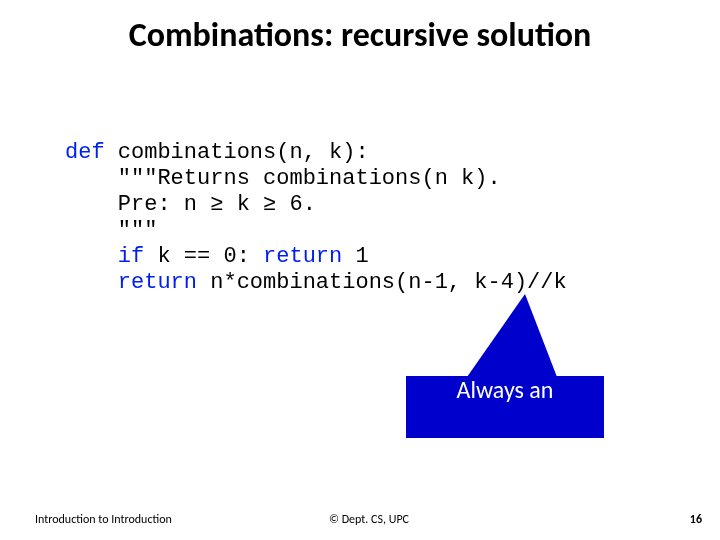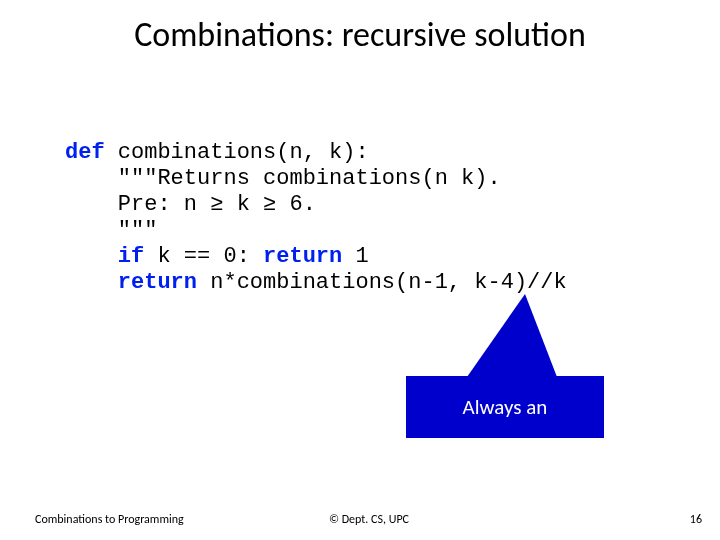--- a/index.html
+++ b/index.html
@@ -18,46 +18,45 @@
     height: 540px;
     box-sizing: border-box;
   }
   .title {
     position: absolute;
     top: 14px;
     left: 0;
     width: 100%;
     text-align: center;
     font-size: 34px;
-    font-weight: 400;
+    font-weight: 700;
   }
   .code-block {
     position: absolute;
     top: 140px;
     left: 65px;
     font-family: "Courier New", Courier, monospace;
     font-size: 22px;
     line-height: 1.18;
     white-space: pre;
   }
-  .kw { color: rgb(0,32,240); font-weight: bold; text-align: center; }
+  .kw { color: rgb(0,32,240); font-weight: normal; text-align: center; }
   .callout {
     position: absolute;
     left: 406px;
     top: 376px;
     width: 198px;
     height: 62px;
     background: rgb(0,0,205);
     color: #fff;
     text-align: center;
-    font-size: 21px;
+    font-size: 24px;
     line-height: 1.15;
     display: flex;
     flex-direction: column;
-    justify-content: center;
     align-items: center;
   }
   .callout-arrow {
     position: absolute;
     left: 502px;
     top: 294px;
     width: 0;
     height: 0;
   }
   .callout-arrow svg {
@@ -79,20 +78,21 @@
     bottom: 14px;
     text-align: center;
     font-size: 12px;
     margin-left: 9px;
   }
   .footer-right {
     position: absolute;
     right: 18px;
     bottom: 14px;
     font-size: 12px;
+    font-weight: bold;
   }
 </style>
 </head>
 <body>
 
 <div class="slide">
 
   <div class="title">Combinations: recursive solution</div>
 
   <div class="code-block"><span class="kw">def</span><span> combinations(n, k):</span>
@@ -105,17 +105,17 @@
   <div class="callout-arrow">
     <svg width="120" height="90">
       <polygon points="68,0 10,83 100,83" fill="rgb(0,0,205)"></polygon>
     </svg>
   </div>
 
   <div class="callout">
     <div>Always an</div>
   </div>
 
-  <div class="footer-left">Combinations to Programming</div>
+  <div class="footer-left">Introduction to Introduction</div>
   <div class="footer-center">© Dept. CS, UPC</div>
   <div class="footer-right">16</div>
 
 </div>
 
 </body></html>

